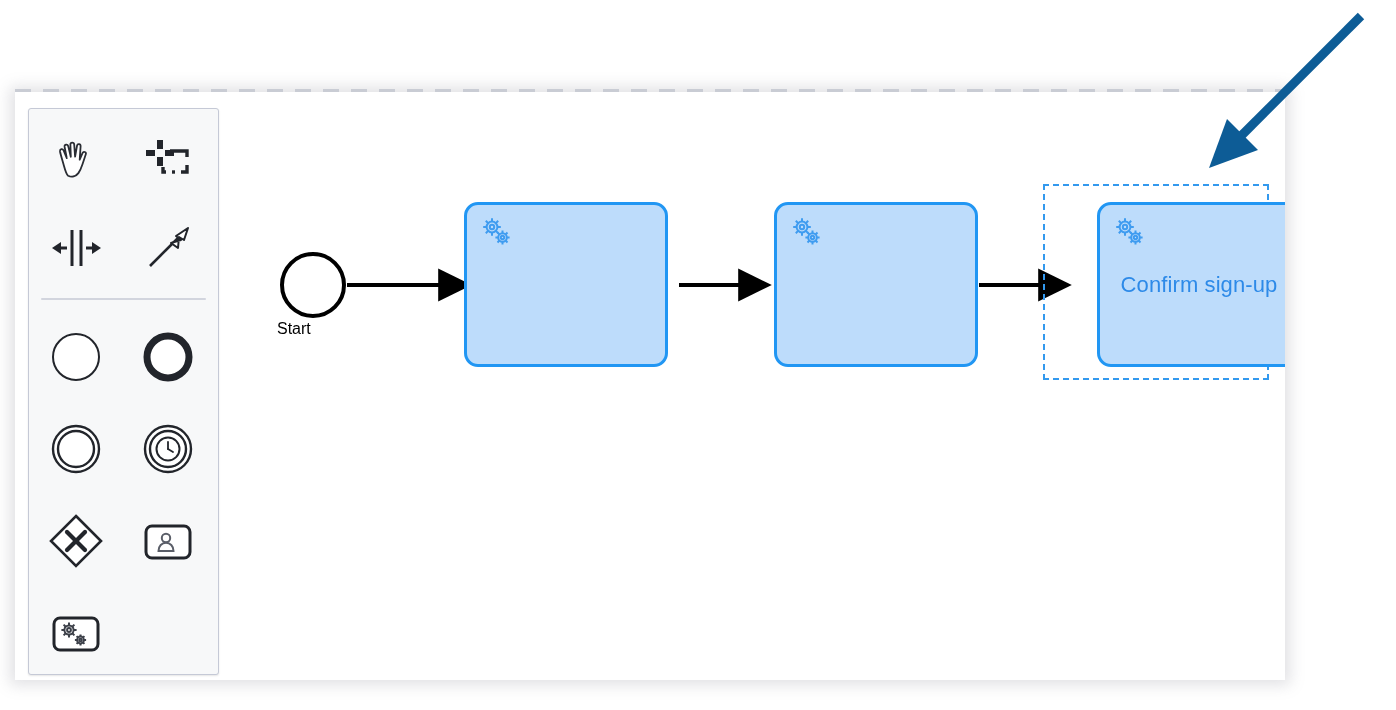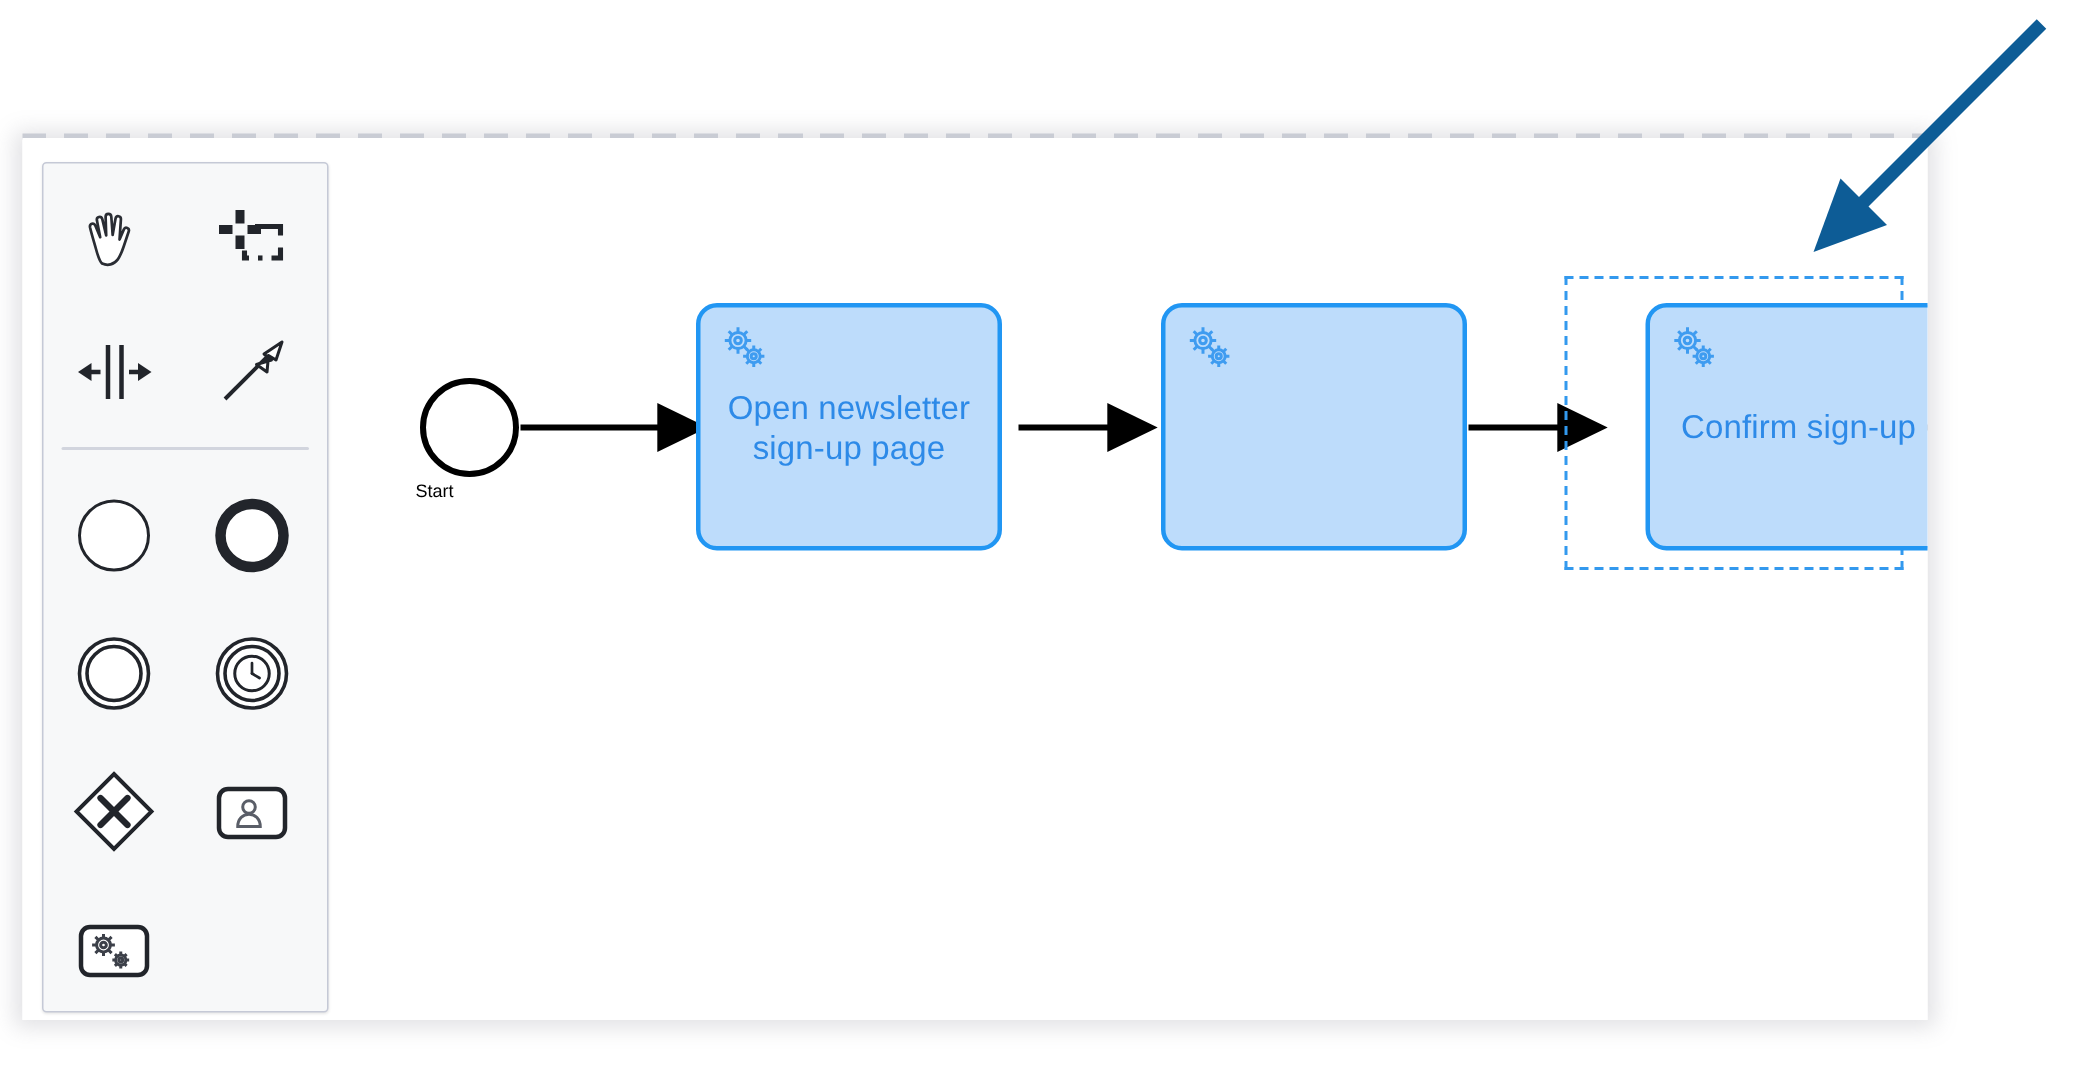--- a/index.html
+++ b/index.html
@@ -141,21 +141,21 @@
     height: 66px;
     border: 4px solid #000000;
     border-radius: 50%;
     box-sizing: border-box;
     background: #ffffff;
     cursor: pointer;
   }
   .start-label {
     position: absolute;
     color: #000000;
-    font-size: 12px;
+    font-size: 16px;
     white-space: nowrap;
   }
 
   
   .annotation {
     position: absolute;
     left: 0; top: 0;
     width: 1396px;
     height: 710px;
     pointer-events: none;
@@ -198,22 +198,20 @@
             <path d="M17 7.2v3.4 M17 21.4v3.4 M8.2 16h3.4 M22.4 16h3.4
                      M10.8 9.8l2.4 2.4 M20.8 19.8l2.4 2.4
                      M23.2 9.8l-2.4 2.4 M13.2 19.8l-2.4 2.4"></path>
             <circle cx="27.5" cy="26.5" r="4.3"></circle>
             <circle cx="27.5" cy="26.5" r="1.7"></circle>
             <path d="M27.5 19.4v2.8 M27.5 30.8v2.8 M20.4 26.5h2.8 M31.8 26.5h2.8
                      M22.5 21.5l2 2 M30.5 29.5l2 2
                      M32.5 21.5l-2 2 M24.5 29.5l-2 2"></path>
           </g>
         </svg>
-        <div class="task-label">Open newsletter
-sign-up page</div>
       </div>
 
       <div class="task" style="left:759px; top:110px;">
         <svg class="task-icon" viewBox="0 0 46 46">
           <g fill="none" stroke="#3f9cf0" stroke-width="2">
             <circle cx="17" cy="16" r="5.4"></circle>
             <circle cx="17" cy="16" r="2.2"></circle>
             <path d="M17 7.2v3.4 M17 21.4v3.4 M8.2 16h3.4 M22.4 16h3.4
                      M10.8 9.8l2.4 2.4 M20.8 19.8l2.4 2.4
                      M23.2 9.8l-2.4 2.4 M13.2 19.8l-2.4 2.4"></path>

